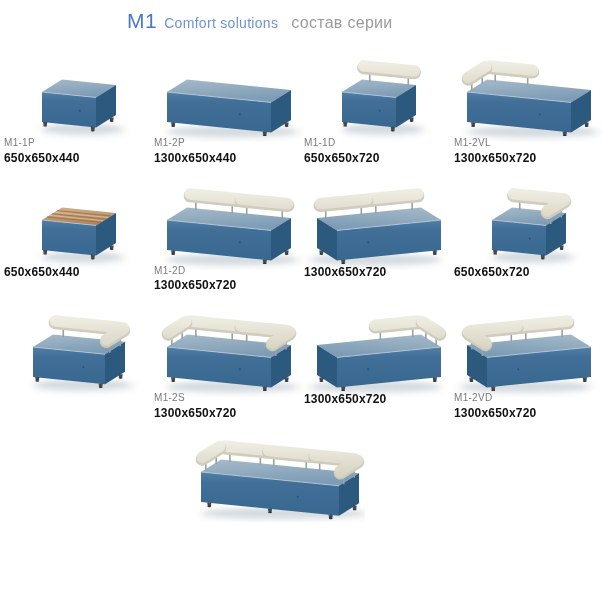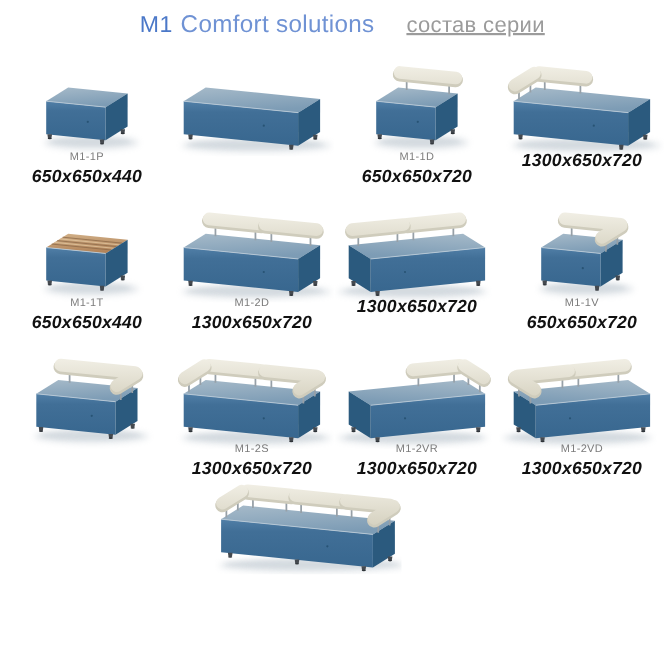--- a/index.html
+++ b/index.html
@@ -1,30 +1,30 @@
 <!DOCTYPE html>
 <html><head>
 <meta charset="utf-8">
 <style>
   html,body{margin:0;padding:0;background:#fff;}
   .page{position:relative;width:604px;height:608px;background:#ffffff;overflow:hidden;
         font-family:"Liberation Sans",sans-serif;}
   .header{position:absolute;top:9px;left:127px;display:flex;align-items:baseline;gap:7px;white-space:nowrap;}
   .series{font-size:21px;color:#4b78c8;font-weight:400;letter-spacing:.5px;}
-  .brand{font-size:22px;color:#6f92d4;font-weight:400;letter-spacing:.3px;}
-  .subtitle{font-size:20px;color:#9b9b9b;margin-left:22px;letter-spacing:.3px;text-decoration:underline;}
+  .brand{font-size:14px;color:#6f92d4;font-weight:400;letter-spacing:.3px;}
+  .subtitle{font-size:16px;color:#9b9b9b;margin-left:6px;letter-spacing:.3px;}
   .grid{position:absolute;top:38px;left:4px;width:600px;display:flex;flex-wrap:wrap;}
   .grid .card{width:150px;}
   .grid-last{position:absolute;top:418px;left:0;width:608px;display:flex;justify-content:center;
              transform:translateX(-24px);}
-  .card{display:block;margin:0;padding:0;text-align:center;}
+  .card{display:block;margin:0;padding:0;}
   .card svg{display:block;margin:0 auto;}
   figcaption{margin-top:-6px;line-height:1.35;}
   .code{font-size:10px;color:#7b7b7b;letter-spacing:.3px;}
-  .dims{font-size:16px;font-weight:bold;color:#111;letter-spacing:.2px;font-style:italic;}
+  .dims{font-size:12px;font-weight:bold;color:#111;letter-spacing:.2px;}
   .defs-holder{position:absolute;width:0;height:0;overflow:hidden;}
 </style>
 </head>
 <body>
 
 <div class="page">
 
   <div class="defs-holder">
     <svg width="0" height="0">
       <defs>
@@ -91,20 +91,24 @@
             <line x1="13" y1="54" x2="117" y2="64.4" stroke="#bccbd8" stroke-width="0.9" opacity="0.9"></line>
             <circle cx="85.8" cy="76.28" r="1" fill="#234f6e" opacity="0.85"></circle>
             <polygon points="17.1,84.3 21.3,84.3 20.8,88.0 17.6,88.0" fill="#454a50"></polygon>
             <ellipse cx="19.240000000000002" cy="88.22399999999999" rx="1.9" ry="0.7" fill="#2e3338"></ellipse>
             <polygon points="108.7,93.5 112.9,93.5 112.4,97.2 109.2,97.2" fill="#454a50"></polygon>
             <ellipse cx="110.75999999999999" cy="97.376" rx="1.9" ry="0.7" fill="#2e3338"></ellipse>
             <polygon points="130.5,84.4 134.7,84.4 134.2,88.1 131.0,88.1" fill="#454a50"></polygon>
             <ellipse cx="132.6" cy="88.25" rx="1.9" ry="0.7" fill="#2e3338"></ellipse>
           </g>
         </svg>
+      <figcaption>
+        <div class="code">M1-2P</div>
+        <div class="dims">1300x650x440</div>
+      </figcaption>
     </figure>
 
     <figure class="card">
       <svg class="pic" viewBox="0 0 150 104" width="150" height="104">
           <g>
             <ellipse cx="79" cy="91.7" rx="43" ry="6.5" fill="#8fa0ae" opacity="0.25" style="filter:blur(3px)"></ellipse>
             <ellipse cx="78" cy="90.7" rx="37" ry="4.5" fill="#93a3b0" opacity="0.18" style="filter:blur(2px)"></ellipse>
             <polygon points="38.0,54.0 92.0,59.4 112.0,46.9 58.0,41.5" fill="url(#topG)"></polygon>
             <polygon points="38.0,84.0 92.0,89.4 92.0,59.4 38.0,54.0" fill="url(#frontG)"></polygon>
             <polygon points="92.0,89.4 112.0,76.9 112.0,46.9 92.0,59.4" fill="#2b5a7e"></polygon>
@@ -148,20 +152,21 @@
             <line x1="73.64320000000001" y1="47.06432" x2="73.64320000000001" y2="35.56432" stroke="#97a0a7" stroke-width="1.6"></line>
             <line x1="36.12" y1="29.811999999999998" x2="78.75999999999999" y2="34.076" stroke="#cfccbc" stroke-width="13" stroke-linecap="round"></line>
             <line x1="36.12" y1="28.011999999999997" x2="78.75999999999999" y2="32.276" stroke="url(#bolG)" stroke-width="11.5" stroke-linecap="round"></line>
             <line x1="17.8" y1="52.5" x2="17.8" y2="41" stroke="#97a0a7" stroke-width="1.6"></line>
             <line x1="28.2" y1="46" x2="28.2" y2="34.5" stroke="#97a0a7" stroke-width="1.6"></line>
             <line x1="14.2" y1="41.25" x2="31.799999999999997" y2="30.25" stroke="#cfccbc" stroke-width="13" stroke-linecap="round"></line>
             <line x1="14.2" y1="39.45" x2="31.799999999999997" y2="28.45" stroke="url(#bolG)" stroke-width="11.5" stroke-linecap="round"></line>
           </g>
         </svg>
       <figcaption>
+        <div class="code">M1-2VL</div>
         <div class="dims">1300x650x720</div>
       </figcaption>
     </figure>
 
     <figure class="card">
       <svg class="pic" viewBox="0 0 150 104" width="150" height="104">
           <g>
             <ellipse cx="79" cy="91.7" rx="43" ry="6.5" fill="#8fa0ae" opacity="0.25" style="filter:blur(3px)"></ellipse>
             <ellipse cx="78" cy="90.7" rx="37" ry="4.5" fill="#93a3b0" opacity="0.18" style="filter:blur(2px)"></ellipse>
             <polygon points="38.0,54.0 92.0,59.4 112.0,46.9 58.0,41.5" fill="url(#woodG)"></polygon>
@@ -175,21 +180,20 @@
             <line x1="38" y1="54" x2="92" y2="59.400000000000006" stroke="#bccbd8" stroke-width="0.9" opacity="0.9"></line>
             <polygon points="39.1,84.0 43.3,84.0 42.8,87.7 39.6,87.7" fill="#454a50"></polygon>
             <ellipse cx="41.24" cy="87.92399999999999" rx="1.9" ry="0.7" fill="#2e3338"></ellipse>
             <polygon points="86.7,88.8 90.9,88.8 90.4,92.5 87.2,92.5" fill="#454a50"></polygon>
             <ellipse cx="88.75999999999999" cy="92.676" rx="1.9" ry="0.7" fill="#2e3338"></ellipse>
             <polygon points="105.5,79.4 109.7,79.4 109.2,83.1 106.0,83.1" fill="#454a50"></polygon>
             <ellipse cx="107.6" cy="83.25" rx="1.9" ry="0.7" fill="#2e3338"></ellipse>
           </g>
         </svg>
       <figcaption>
-        <div class="code">M1-1T</div>
         <div class="dims">650x650x440</div>
       </figcaption>
     </figure>
 
     <figure class="card">
       <svg class="pic" viewBox="0 0 150 104" width="150" height="104">
           <g>
             <ellipse cx="79" cy="94.2" rx="68" ry="6.5" fill="#8fa0ae" opacity="0.25" style="filter:blur(3px)"></ellipse>
             <ellipse cx="78" cy="93.2" rx="62" ry="4.5" fill="#93a3b0" opacity="0.18" style="filter:blur(2px)"></ellipse>
             <polygon points="13.0,54.0 117.0,64.4 137.0,51.9 33.0,41.5" fill="url(#topG)"></polygon>
@@ -270,21 +274,20 @@
             <line x1="104.2888" y1="47.62888" x2="104.2888" y2="36.12888" stroke="#97a0a7" stroke-width="1.6"></line>
             <line x1="59.62" y1="29.662" x2="110.38" y2="34.73800000000001" stroke="#cfccbc" stroke-width="13" stroke-linecap="round"></line>
             <line x1="59.62" y1="27.862" x2="110.38" y2="32.93800000000001" stroke="url(#bolG)" stroke-width="11.5" stroke-linecap="round"></line>
             <line x1="96.8" y1="57.900000000000006" x2="96.8" y2="46.400000000000006" stroke="#97a0a7" stroke-width="1.6"></line>
             <line x1="107.2" y1="51.400000000000006" x2="107.2" y2="39.900000000000006" stroke="#97a0a7" stroke-width="1.6"></line>
             <line x1="93.2" y1="46.650000000000006" x2="110.8" y2="35.650000000000006" stroke="#cfccbc" stroke-width="13" stroke-linecap="round"></line>
             <line x1="93.2" y1="44.85000000000001" x2="110.8" y2="33.85000000000001" stroke="url(#bolG)" stroke-width="11.5" stroke-linecap="round"></line>
           </g>
         </svg>
       <figcaption>
-        <div class="code">M1-1V</div>
         <div class="dims">650x650x720</div>
       </figcaption>
     </figure>
 
     <figure class="card">
       <svg class="pic" viewBox="0 0 150 104" width="150" height="104">
           <g>
             <ellipse cx="79" cy="92.6" rx="52" ry="6.5" fill="#8fa0ae" opacity="0.25" style="filter:blur(3px)"></ellipse>
             <ellipse cx="78" cy="91.6" rx="46" ry="4.5" fill="#93a3b0" opacity="0.18" style="filter:blur(2px)"></ellipse>
             <polygon points="29.0,54.0 101.0,61.2 121.0,48.7 49.0,41.5" fill="url(#topG)"></polygon>
@@ -372,21 +375,20 @@
             <line x1="73.64320000000001" y1="47.06432" x2="73.64320000000001" y2="35.56432" stroke="#97a0a7" stroke-width="1.6"></line>
             <line x1="36.12" y1="29.811999999999998" x2="78.75999999999999" y2="34.076" stroke="#cfccbc" stroke-width="13" stroke-linecap="round"></line>
             <line x1="36.12" y1="28.011999999999997" x2="78.75999999999999" y2="32.276" stroke="url(#bolG)" stroke-width="11.5" stroke-linecap="round"></line>
             <line x1="17.8" y1="52.5" x2="17.8" y2="41" stroke="#97a0a7" stroke-width="1.6"></line>
             <line x1="28.2" y1="46" x2="28.2" y2="34.5" stroke="#97a0a7" stroke-width="1.6"></line>
             <line x1="14.2" y1="41.25" x2="31.799999999999997" y2="30.25" stroke="#cfccbc" stroke-width="13" stroke-linecap="round"></line>
             <line x1="14.2" y1="39.45" x2="31.799999999999997" y2="28.45" stroke="url(#bolG)" stroke-width="11.5" stroke-linecap="round"></line>
           </g>
         </svg>
       <figcaption>
-        <div class="code">M1-2VR</div>
         <div class="dims">1300x650x720</div>
       </figcaption>
     </figure>
 
     <figure class="card">
       <svg class="pic" viewBox="0 0 150 104" width="150" height="104">
           <g transform="translate(150 0) scale(-1 1)">
             <ellipse cx="79" cy="94.2" rx="68" ry="6.5" fill="#8fa0ae" opacity="0.25" style="filter:blur(3px)"></ellipse>
             <ellipse cx="78" cy="93.2" rx="62" ry="4.5" fill="#93a3b0" opacity="0.18" style="filter:blur(2px)"></ellipse>
             <polygon points="13.0,54.0 117.0,64.4 137.0,51.9 33.0,41.5" fill="url(#topG)"></polygon>

